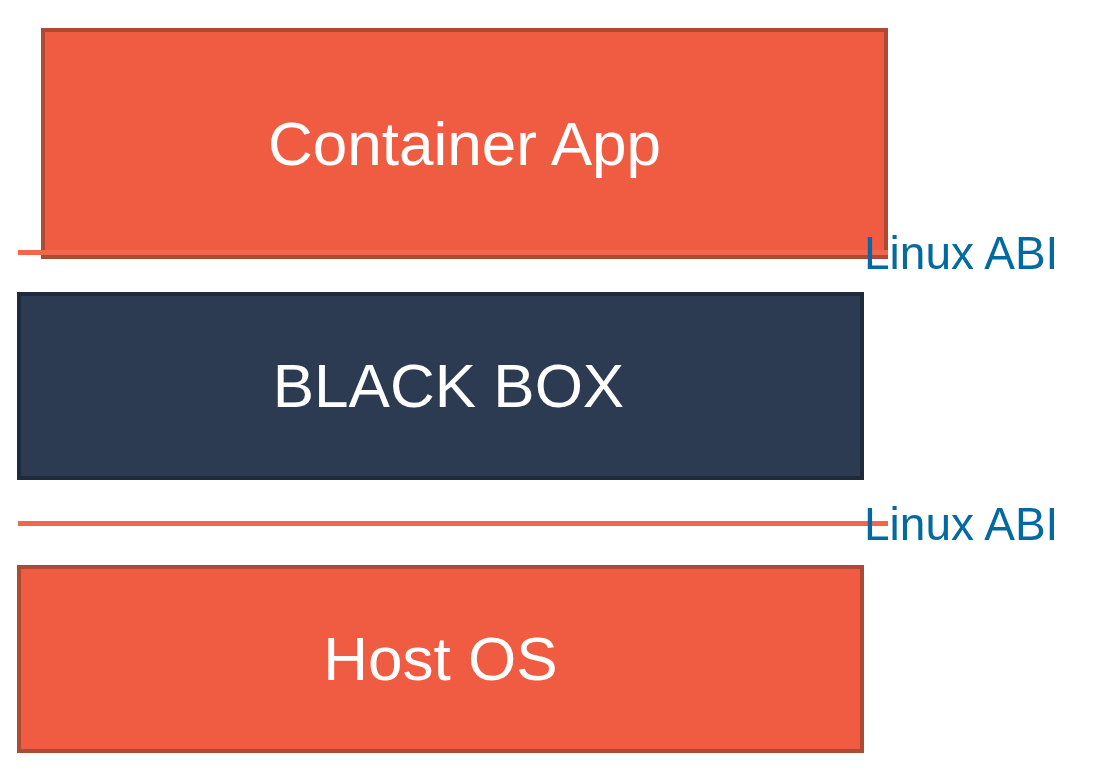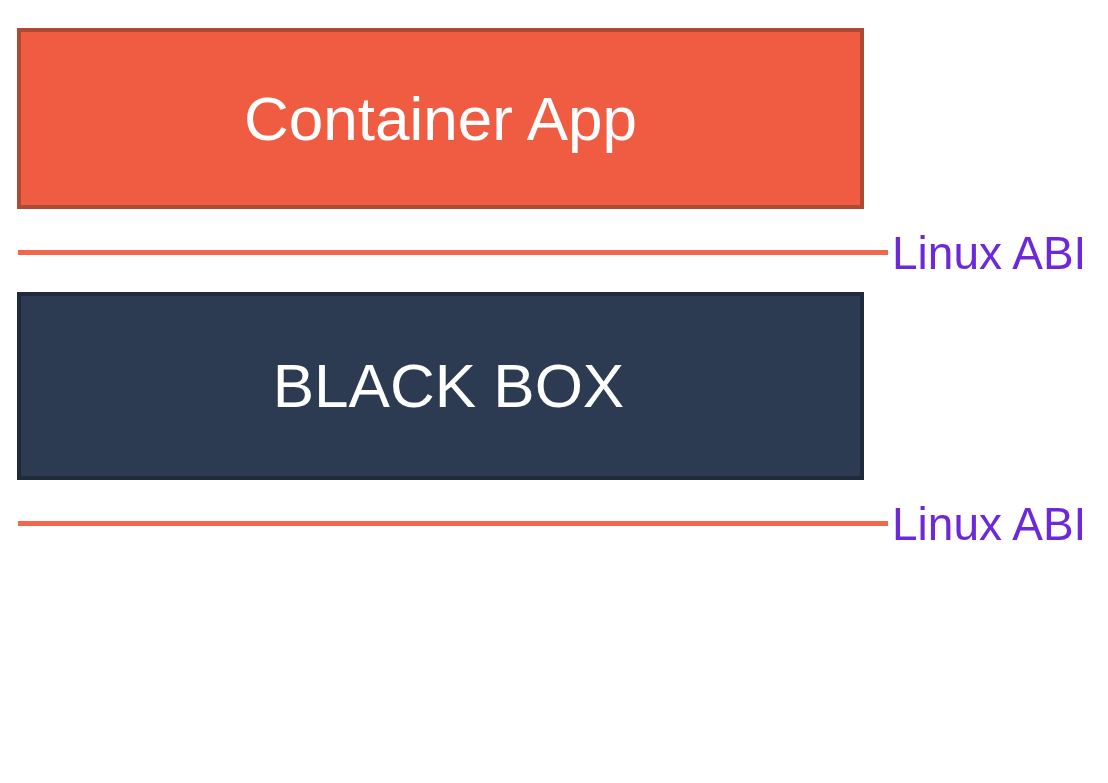--- a/index.html
+++ b/index.html
@@ -32,45 +32,44 @@
   }
   .box-orange {
     background: #F05C42;
     border: 4px solid #AC4A34;
   }
   .box-dark {
     background: #2C3B52;
     border: 4px solid #1F2B3C;
     padding-left: 16px;
   }
-  #box-container-app { top: 28px;  height: 181px; }
+  #box-container-app { top: 28px;  height: 231px; margin-left: 24px; }
   #box-black-box     { top: 292px; height: 188px; }
   #box-host-os       { top: 565px; height: 188px; }
 
   .abi-line {
     position: absolute;
     left: 18px;
     width: 870px;
     height: 5px;
     background: #F2664C;
     z-index: 1;
   }
   #abi-line-top    { top: 250px; }
   #abi-line-bottom { top: 521px; }
 
   .abi-label {
     position: absolute;
     left: 864px;
     height: 50px;
     line-height: 50px;
-    color: #6d28d9;
+    color: #0369a1;
     font-size: 46px;
     white-space: nowrap;
     z-index: 2;
-    margin-left: 28px;
   }
   #abi-label-top    { top: 228px; }
   #abi-label-bottom { top: 499px; }
 </style>
 </head>
 <body>
 
 <div class="canvas">
 
   <div id="box-container-app" class="layer-box box-orange">
@@ -80,14 +79,17 @@
   <div id="abi-line-top" class="abi-line"></div>
   <div id="abi-label-top" class="abi-label">Linux ABI</div>
 
   <div id="box-black-box" class="layer-box box-dark">
     <span class="layer-label">BLACK BOX</span>
   </div>
 
   <div id="abi-line-bottom" class="abi-line"></div>
   <div id="abi-label-bottom" class="abi-label">Linux ABI</div>
 
+  <div id="box-host-os" class="layer-box box-orange">
+    <span class="layer-label">Host OS</span>
+  </div>
 
 </div>
 
 </body></html>

